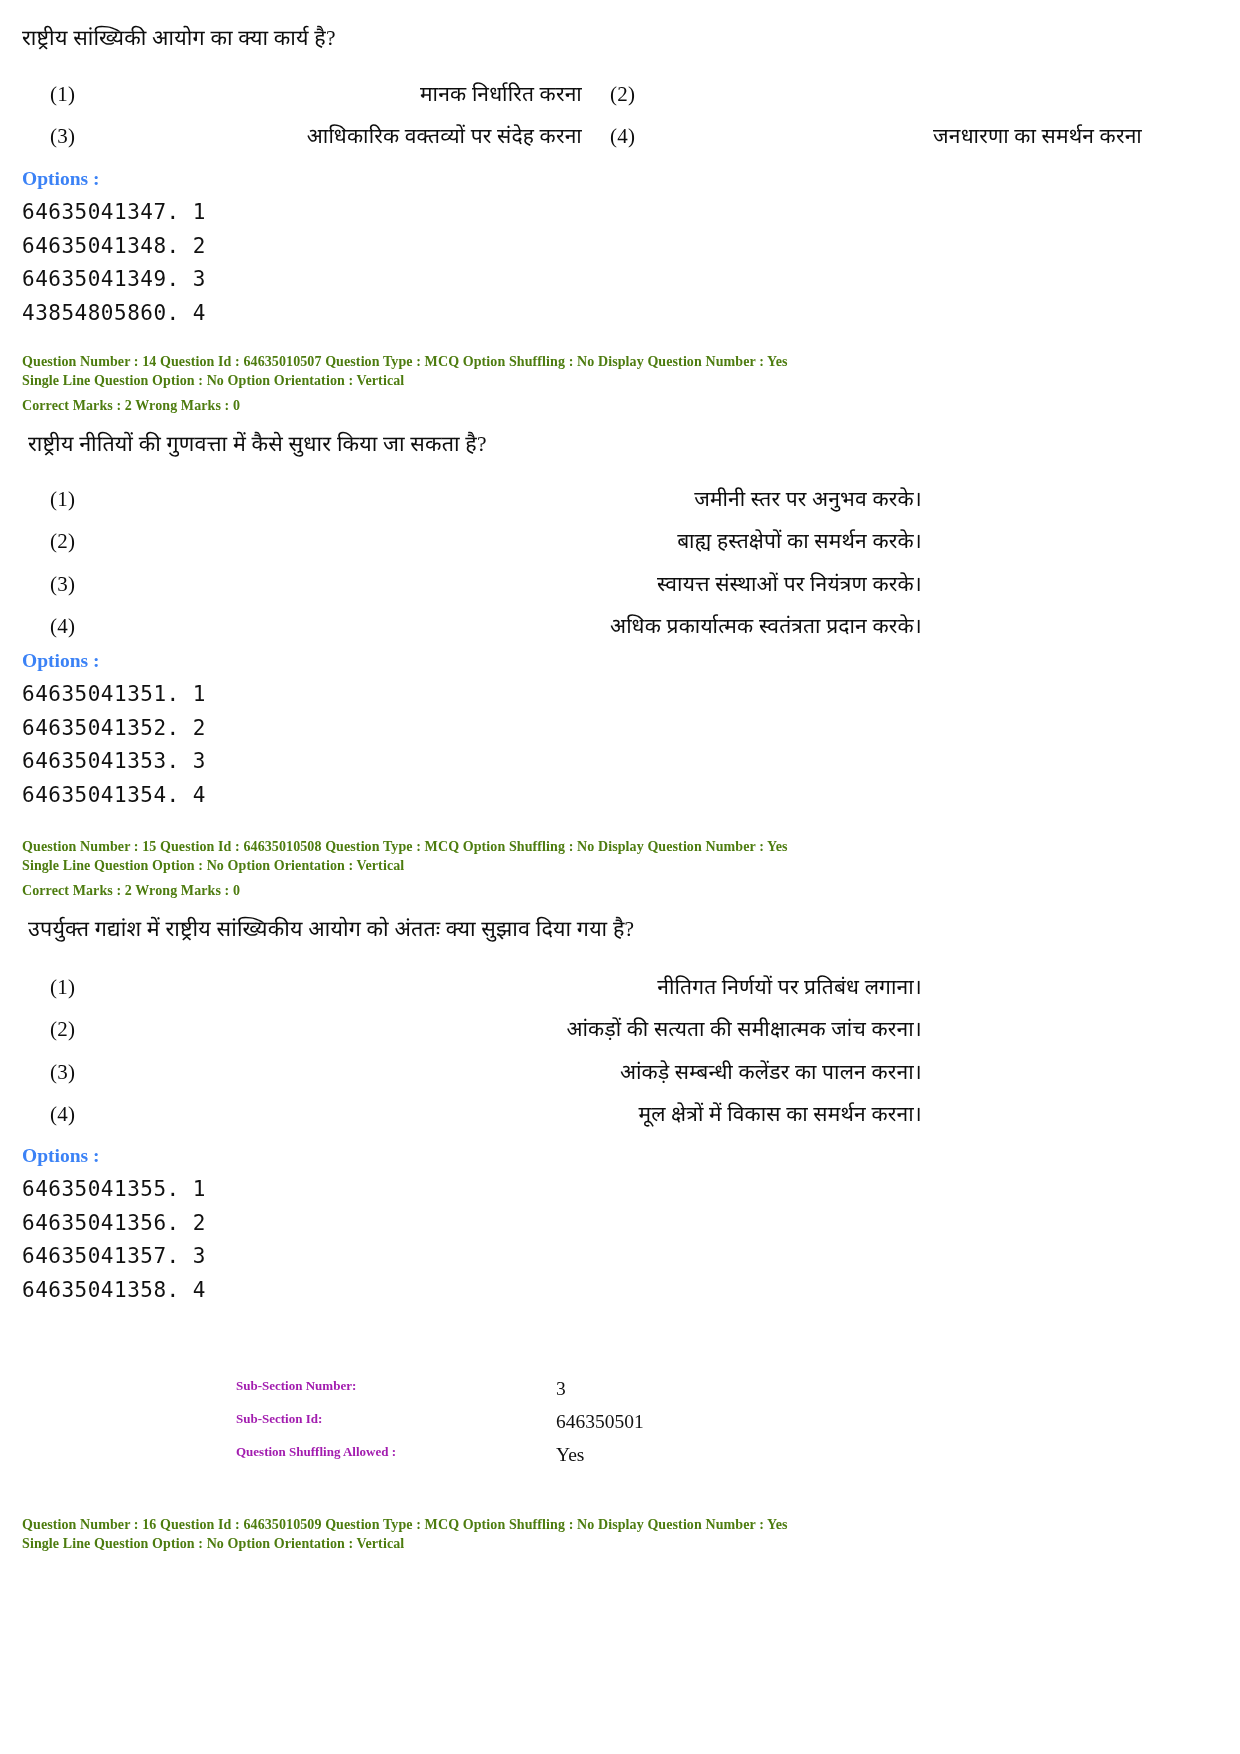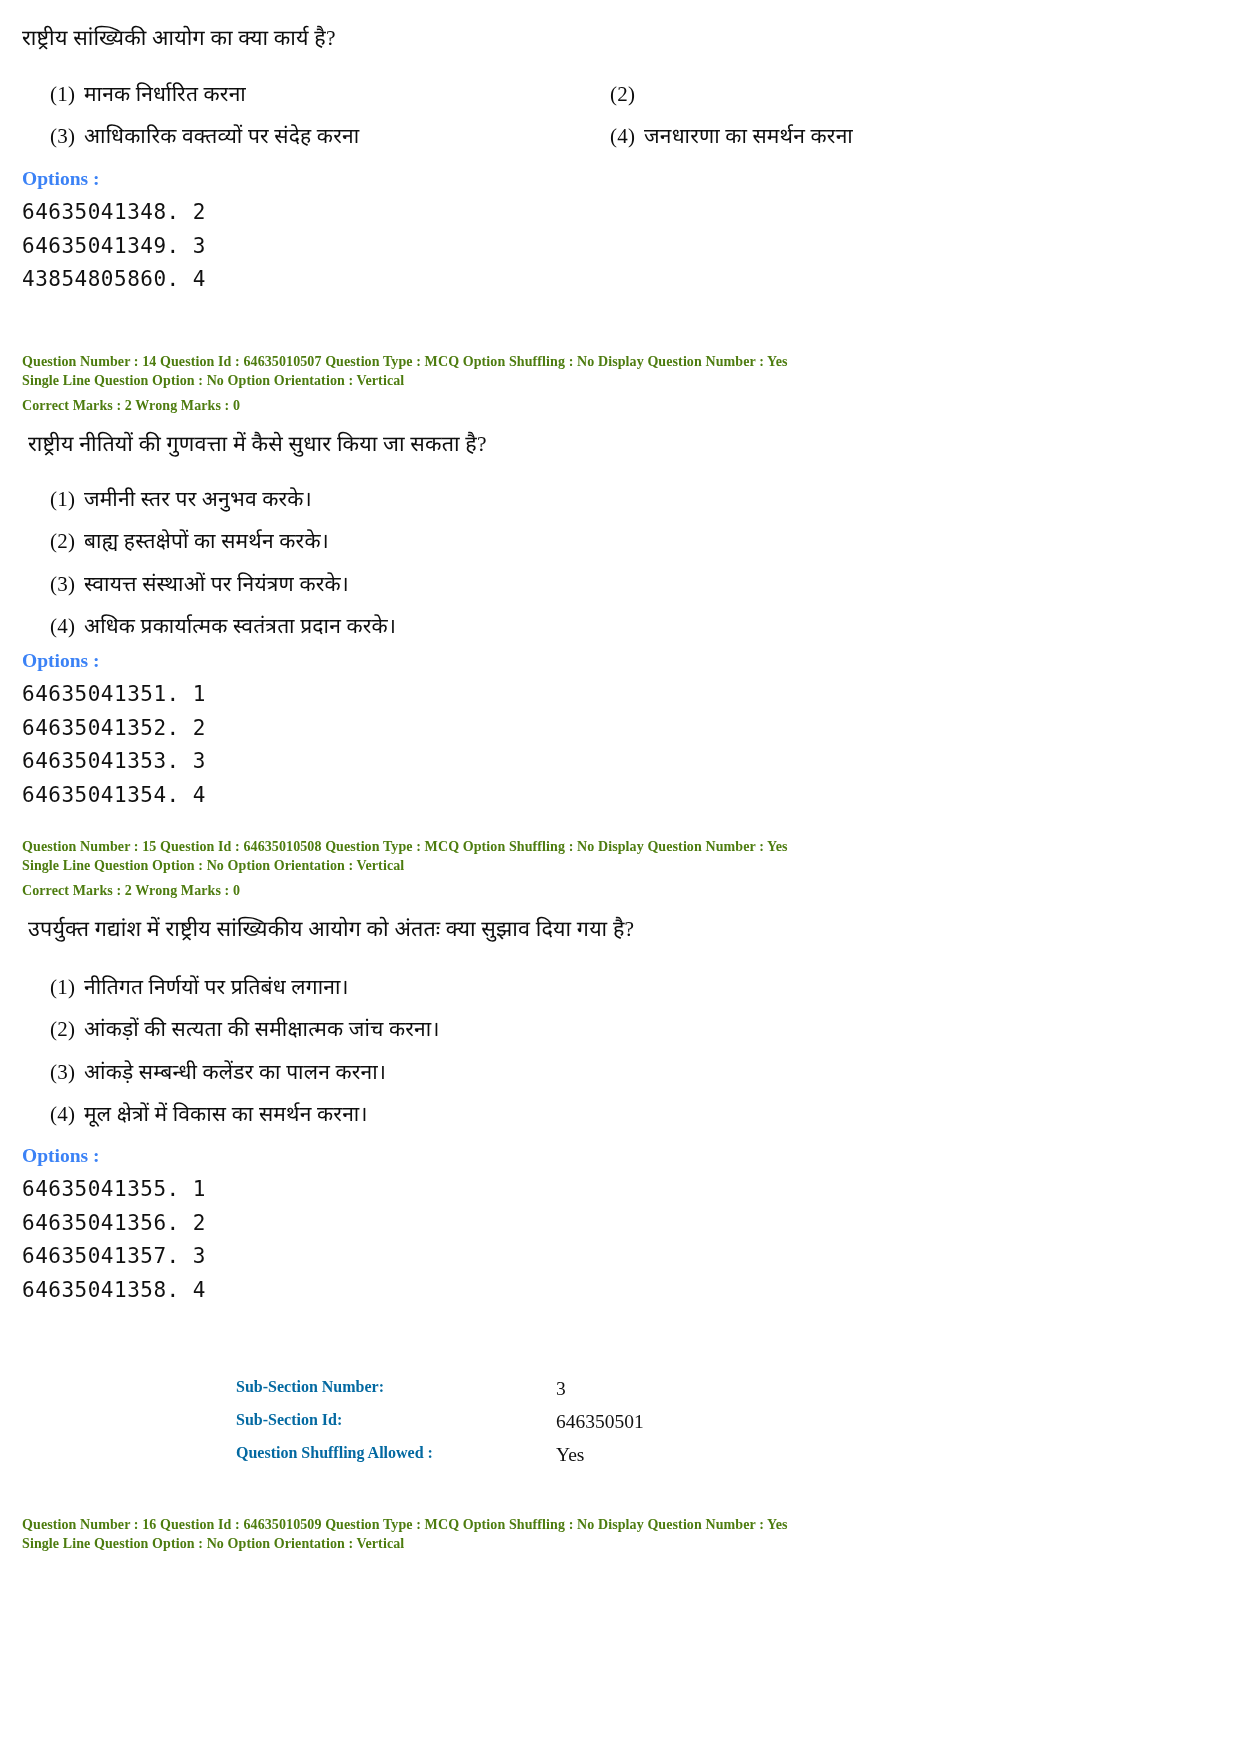--- a/index.html
+++ b/index.html
@@ -65,20 +65,21 @@
   }
   .opt-num {
     width: 62px;
     flex: 0 0 62px;
     text-align: left;
     padding-left: 28px;
     box-sizing: border-box;
   }
   .opt-body {
     flex: 1 1 auto;
+    text-align: right;
   }
   .opt-grid {
     display: flex;
     width: 100%;
   }
   .opt-col {
     width: 50%;
     display: flex;
     align-items: flex-start;
   }
@@ -110,23 +111,23 @@
 
   
   .ss-row {
     display: flex;
     margin-bottom: 11px;
   }
   .ss-label {
     width: 320px;
     flex: 0 0 320px;
     font-weight: bold;
-    font-size: 16px;
-    font-family: "Liberation Serif", "DejaVu Serif", serif;
-    color: #0369a1;
+    font-size: 13px;
+    font-family: "Liberation Serif", "DejaVu Serif", serif;
+    color: #a21caf;
   }
   .ss-value {
     font-size: 19.5px;
     font-family: "Liberation Serif", "DejaVu Serif", serif;
     color: #111;
   }
 
   .opt-head-wrap { margin-bottom: 6px; }
   .optid-line { display: block; }
 </style>
@@ -156,20 +157,21 @@
       </div>
       <div class="opt-col">
         <div class="opt-num hindi">(4)</div>
         <div class="opt-body hindi">जनधारणा का समर्थन करना</div>
       </div>
     </div>
   </div>
 
   <div class="abs" id="q13-optlist">
     <div class="opt-head opt-head-wrap">Options :</div>
+    <div class="optid optid-line">64635041347. 1</div>
     <div class="optid optid-line">64635041348. 2</div>
     <div class="optid optid-line">64635041349. 3</div>
     <div class="optid optid-line">43854805860. 4</div>
   </div>
 
   <div class="abs" id="q14-meta">
     <div class="meta">Question Number : 14  Question Id : 64635010507  Question Type : MCQ  Option Shuffling : No  Display Question Number : Yes</div>
     <div class="meta">Single Line Question Option : No  Option Orientation : Vertical</div>
     <div class="meta" style="margin-top:7px;">Correct Marks : 2  Wrong Marks : 0</div>
   </div>

